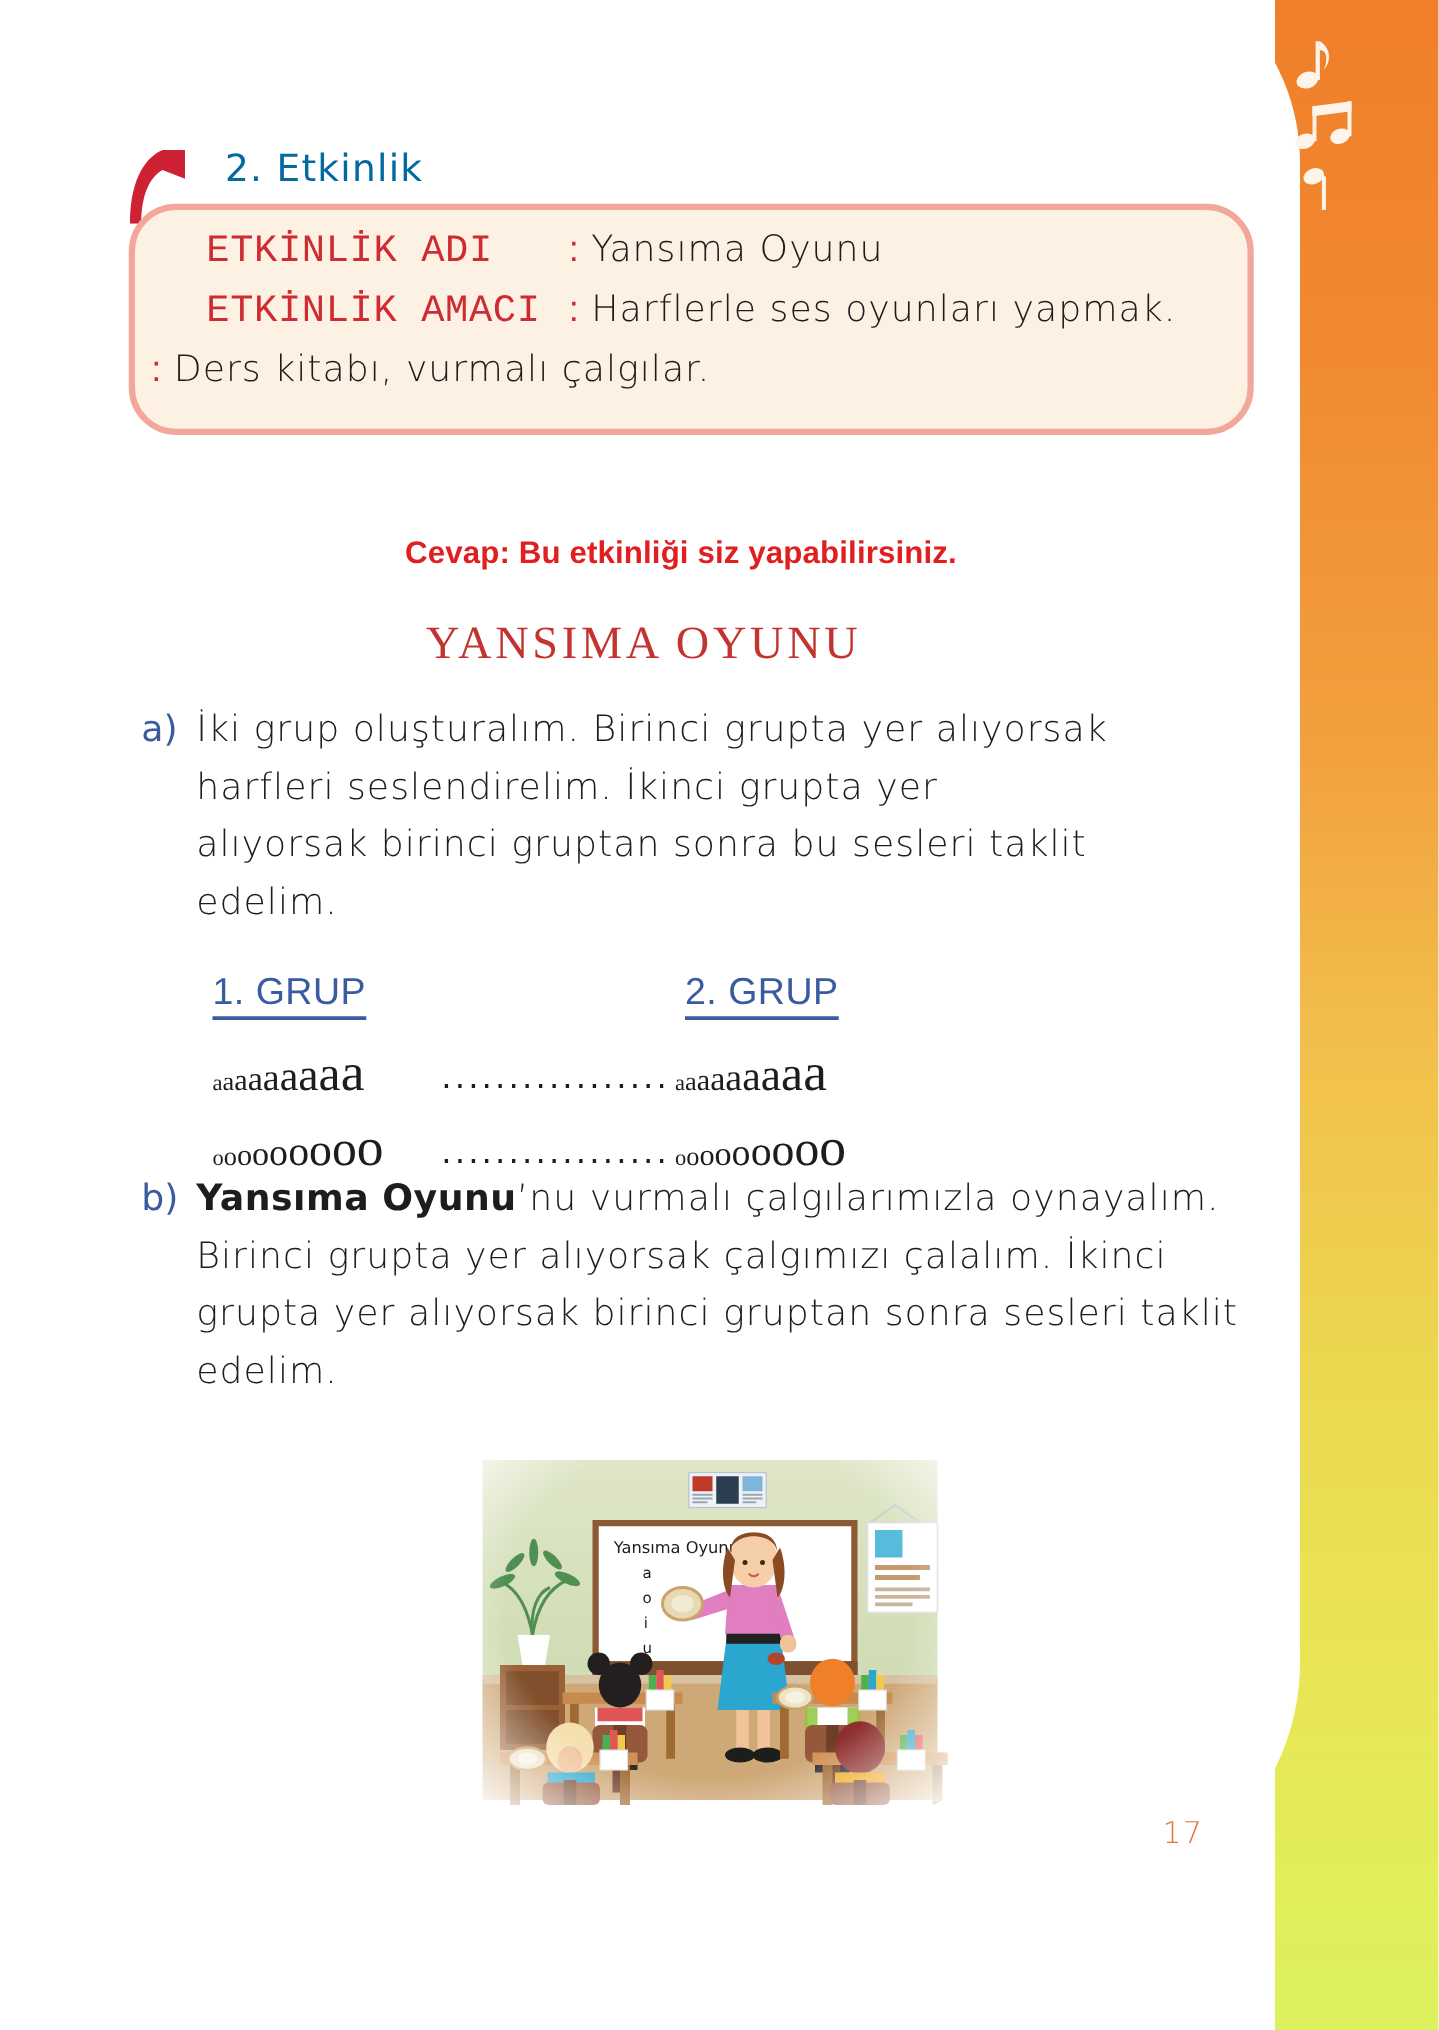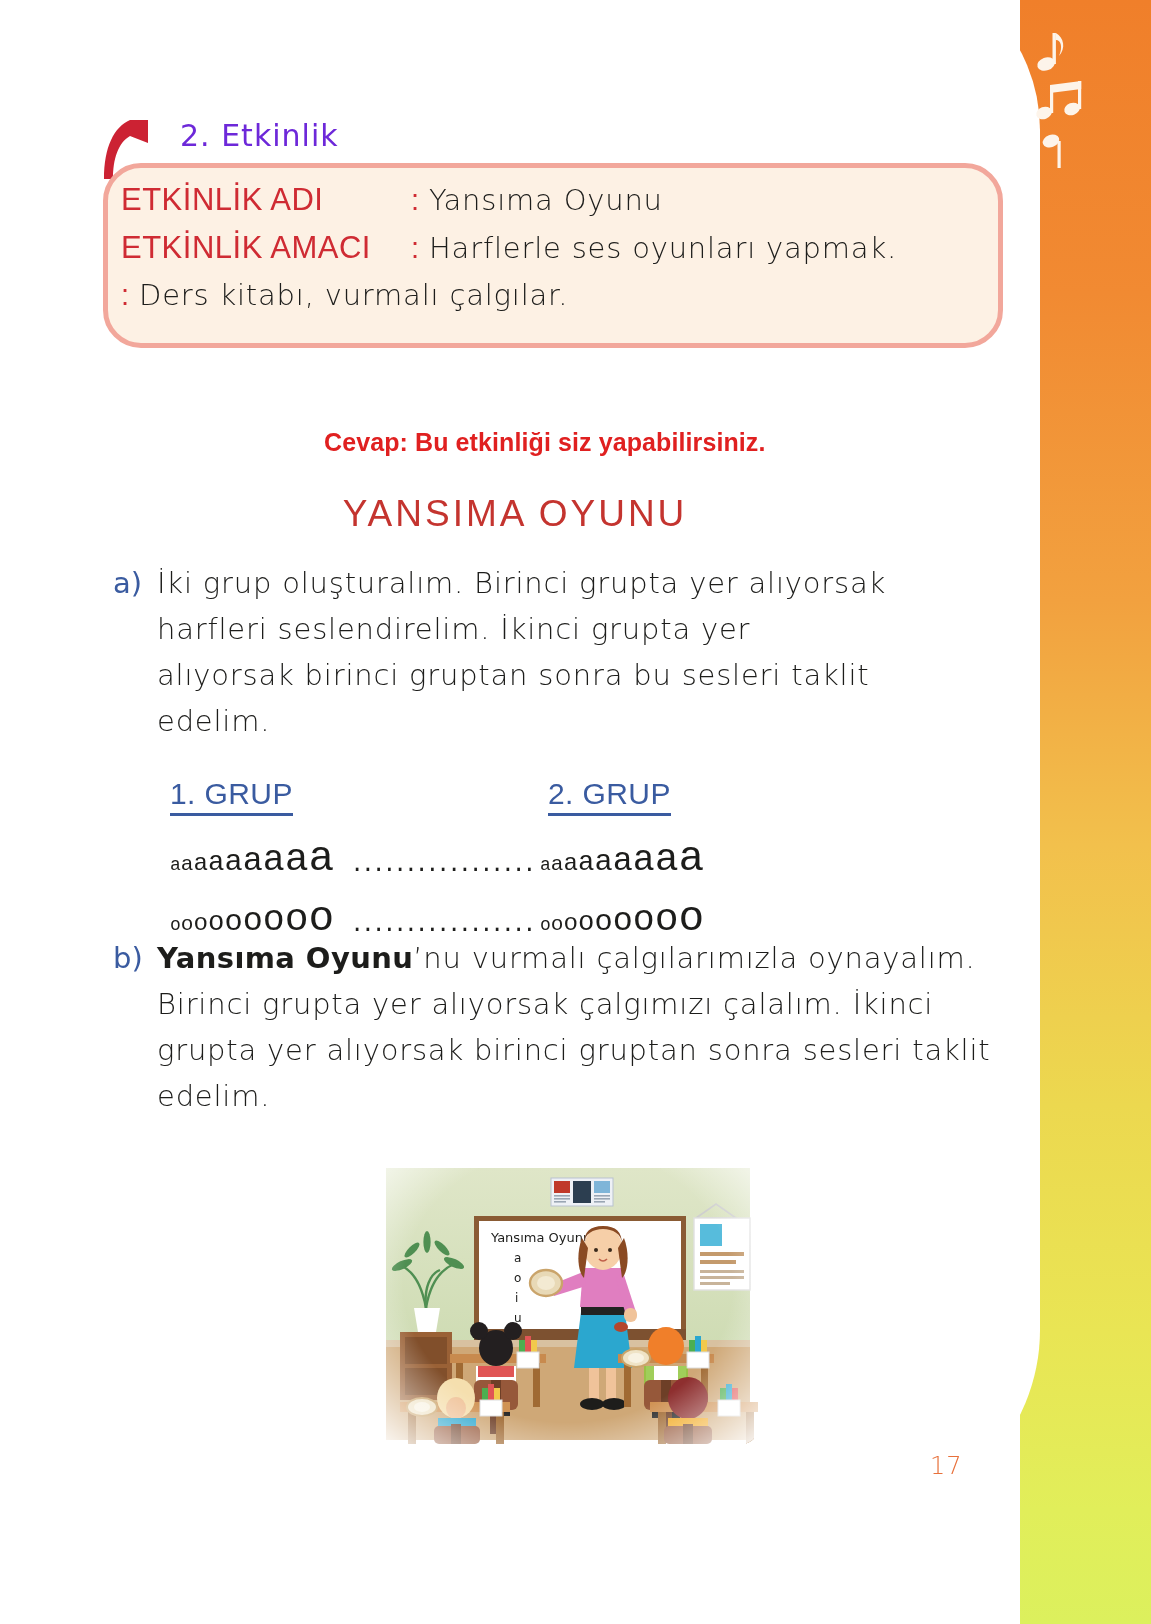--- a/index.html
+++ b/index.html
@@ -66,21 +66,21 @@
     z-index: 4;
   }
 
   
   .etkinlik-title {
     position: absolute;
     left: 180px;
     top: 118px;
     font-family: "DejaVu Sans", sans-serif;
     font-size: 30px;
-    color: #6d28d9;
+    color: #0369a1;
     letter-spacing: 1px;
     font-weight: 400;
   }
   
   .ribbon {
     position: absolute;
     left: 100px;
     top: 117px;
     width: 62px;
     height: 62px;
@@ -107,24 +107,25 @@
     height: 48px;
     display: flex;
     align-items: baseline;
   }
   .info-row.r1 { top: 14px; }
   .info-row.r2 { top: 62px; }
   .info-row.r3 { top: 110px; }
   .info-label {
     width: 290px;
     color: #cf2b33;
-    font-family: Liberation Sans, sans-serif;
+    font-family: Liberation Mono, monospace;
     font-size: 31px;
     letter-spacing: 0.5px;
     white-space: nowrap;
+    margin-left: 44px;
   }
   .info-colon {
     color: #cf2b33;
     font-size: 29px;
     width: 18px;
   }
   .info-value {
     color: #1d1d1b;
     font-family: "DejaVu Sans", sans-serif;
     font-weight: 300;
@@ -164,21 +165,21 @@
     background: #ffffff;
     padding: 2px 4px;
   }
 
   .game-title {
     position: absolute;
     left: 0;
     top: 493px;
     width: 1030px;
     text-align: center;
-    font-family: Liberation Sans, sans-serif;
+    font-family: Liberation Serif, serif;
     font-weight: 300;
     font-size: 37px;
     color: #c4342f;
     letter-spacing: 3px;
   }
 
   
   .item {
     position: absolute;
     display: flex;
@@ -231,21 +232,21 @@
   .group-head.g1 { left: 2px; }
   .group-head.g2 { left: 380px; }
 
   .letter-row {
     position: relative;
     height: 48px;
     margin-top: 12px;
   }
   .letter-seq {
     position: absolute;
-    font-family: Liberation Mono, monospace;
+    font-family: Liberation Serif, serif;
     font-weight: 300;
     color: #1d1d1b;
     white-space: nowrap;
     bottom: 0;
     line-height: 1;
   }
   .letter-seq span { display: inline-block; vertical-align: baseline; }
   .letter-seq.left  { left: 2px; }
   .letter-seq.right { left: 372px; }
   .dots {

